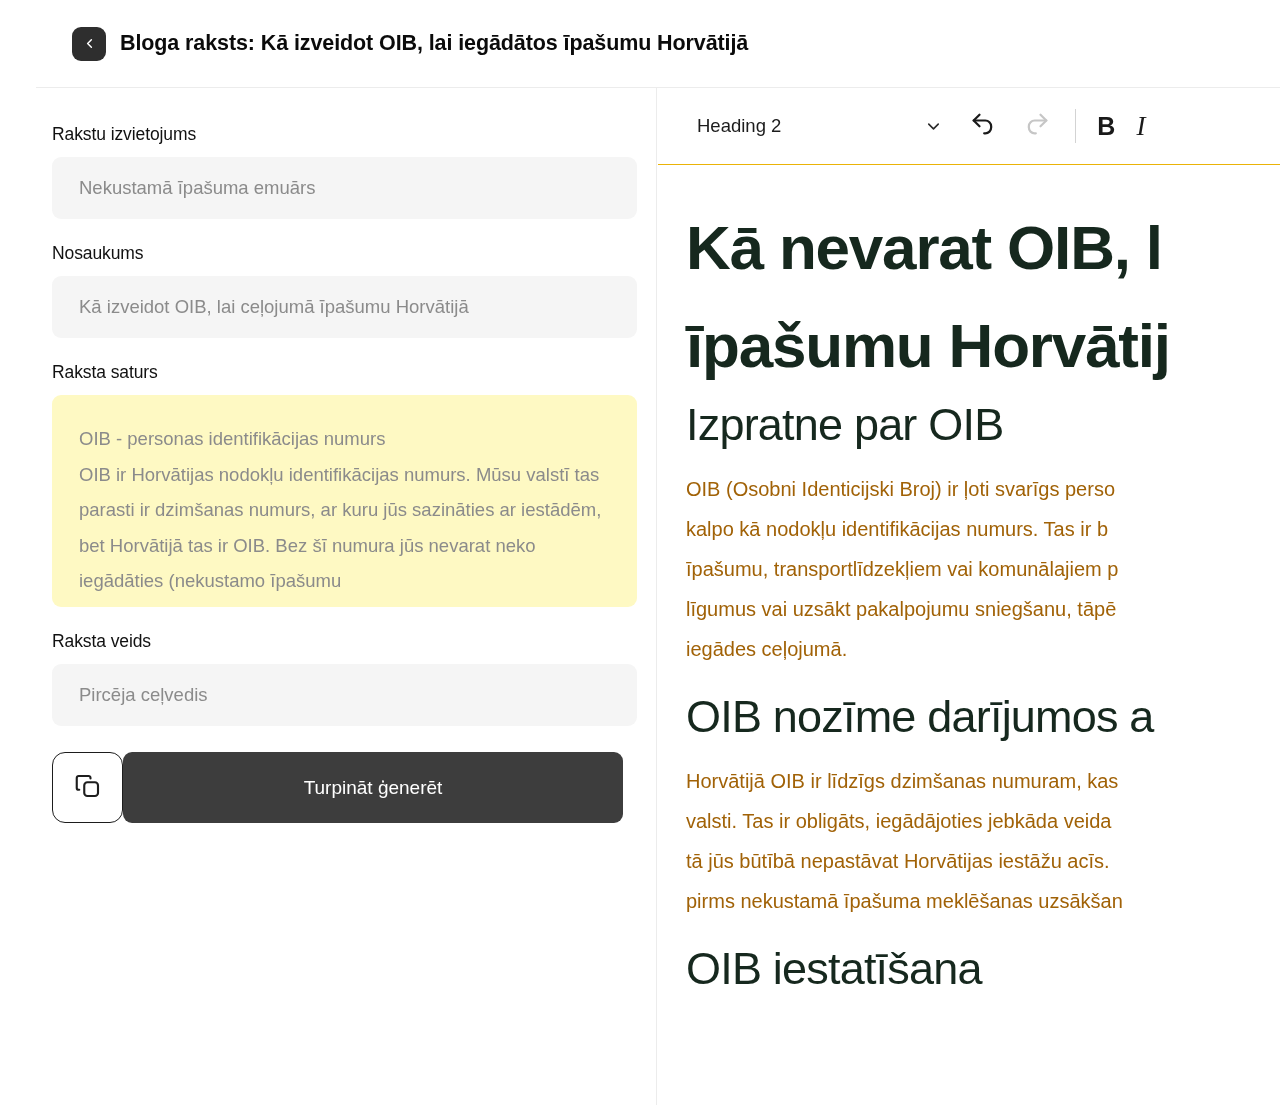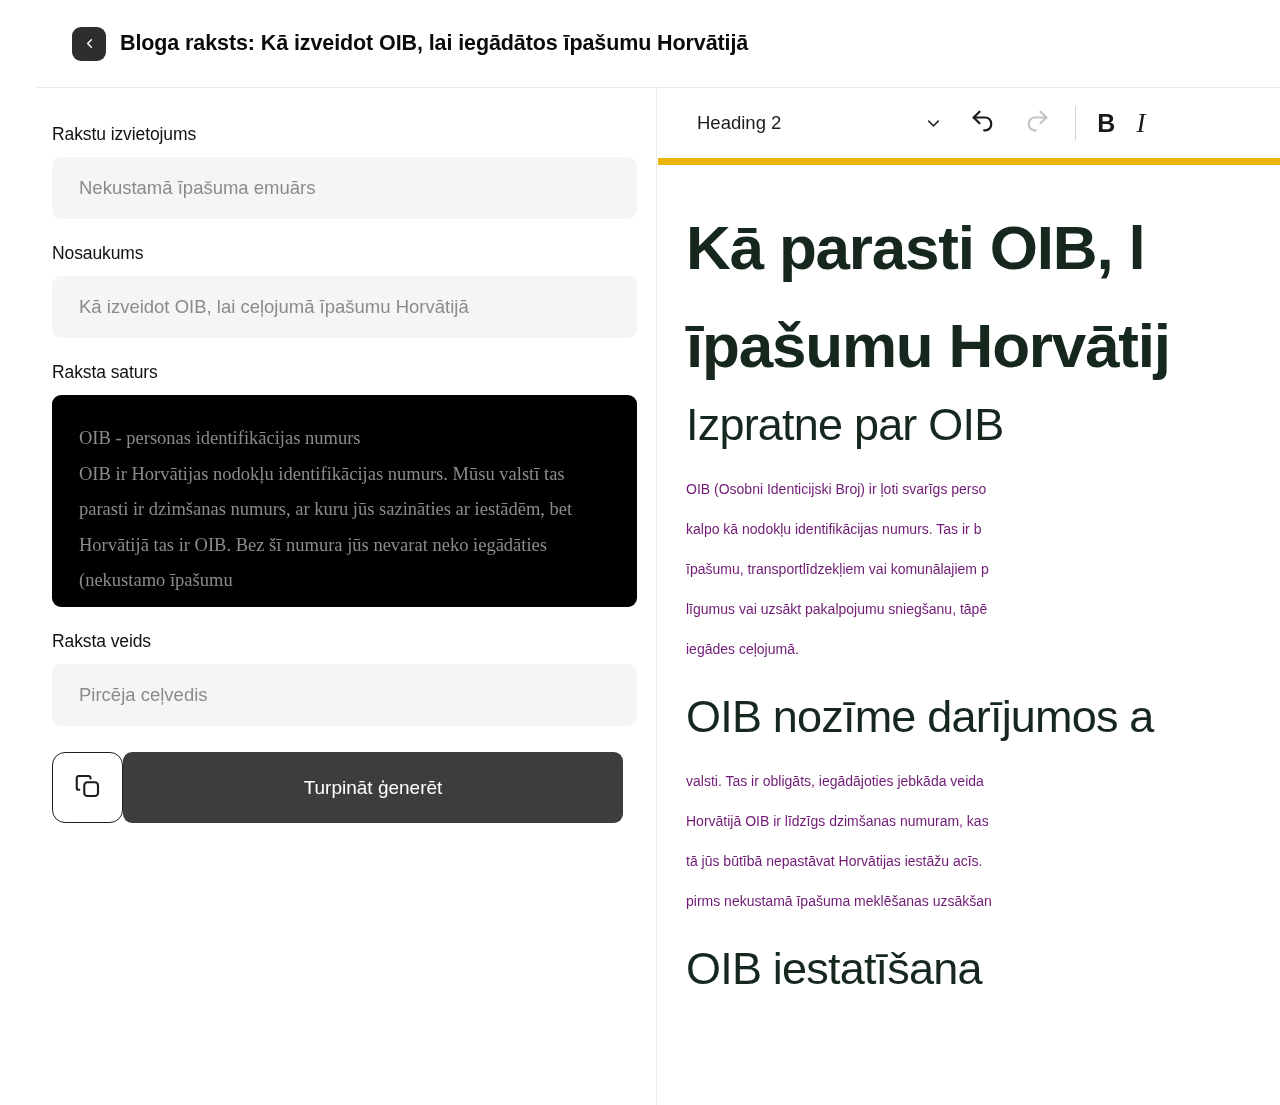--- a/index.html
+++ b/index.html
@@ -64,27 +64,26 @@
     cursor: text;
   }
   .field-input .placeholder {
     font-size: 18.5px;
     color: #8b8b8b;
     white-space: nowrap;
   }
   .field-textarea {
     width: 585px;
     height: 212px;
-    background: #000000;
+    background: #fef9c3;
     border-radius: 9px;
     padding: 26px 27px 0 27px;
     margin-bottom: 24px;
     overflow: hidden;
     cursor: text;
-    font-family: Liberation Serif, serif;
   }
   .field-textarea .ta-text {
     font-size: 18.5px;
     line-height: 35.5px;
     color: #8b8b8b;
     white-space: pre-wrap;
   }
   .action-row {
     display: flex; align-items: flex-end;
     margin-top: 26px;
@@ -111,21 +110,21 @@
   }
 
   
   .right-panel {
     position: absolute; top: 88px; left: 658px;
     width: 622px; height: 1017px;
     overflow: hidden;
   }
   .editor-toolbar {
     height: 77px;
-    border-bottom: 7px solid #eab308;
+    border-bottom: 1px solid #eab308;
     display: flex; align-items: center;
     padding-left: 39px;
   }
   .heading-select {
     display: flex; align-items: center;
     cursor: pointer;
   }
   .heading-select .hs-label {
     font-size: 18.5px;
     color: #1c1c1c;
@@ -174,23 +173,23 @@
     font-size: 45px;
     font-weight: normal;
     color: #16281e;
     letter-spacing: -0.8px;
     white-space: nowrap;
     margin-top: 4px;
     margin-bottom: 18px;
   }
   .doc-h2.light { font-weight: normal; }
   .doc-p {
-    font-size: 14px;
+    font-size: 20px;
     line-height: 40px;
-    color: #701a75;
+    color: #a16207;
     white-space: nowrap;
     margin-bottom: 22px;
   }
   .doc-p span { display: block; }
 </style>
 </head>
 <body>
 
 <div class="app-header">
   <div class="back-button">
@@ -280,39 +279,39 @@
 
     <div class="tb-divider"></div>
 
     <div class="tb-btn bold">B</div>
     <div class="tb-btn italic">I</div>
   </div>
 
   <div class="doc-body">
 
     <div class="doc-h1">
-      <span class="l1">Kā parasti OIB, l</span>
+      <span class="l1">Kā nevarat OIB, l</span>
       <span class="l2">īpašumu Horvātij</span>
     </div>
 
     <div class="doc-h2 light">Izpratne par OIB</div>
 
     <div class="doc-p">
       <span>OIB (Osobni Identicijski Broj) ir ļoti svarīgs perso</span>
       <span>kalpo kā nodokļu identifikācijas numurs. Tas ir b</span>
       <span>īpašumu, transportlīdzekļiem vai komunālajiem p</span>
       <span>līgumus vai uzsākt pakalpojumu sniegšanu, tāpē</span>
       <span>iegādes ceļojumā.</span>
     </div>
 
     <div class="doc-h2">OIB nozīme darījumos a</div>
 
     <div class="doc-p">
+      <span>Horvātijā OIB ir līdzīgs dzimšanas numuram, kas</span>
       <span>valsti. Tas ir obligāts, iegādājoties jebkāda veida</span>
-      <span>Horvātijā OIB ir līdzīgs dzimšanas numuram, kas</span>
       <span>tā jūs būtībā nepastāvat Horvātijas iestāžu acīs.</span>
       <span>pirms nekustamā īpašuma meklēšanas uzsākšan</span>
     </div>
 
     <div class="doc-h2 light">OIB iestatīšana</div>
 
   </div>
 </div>
 
 </body></html>

